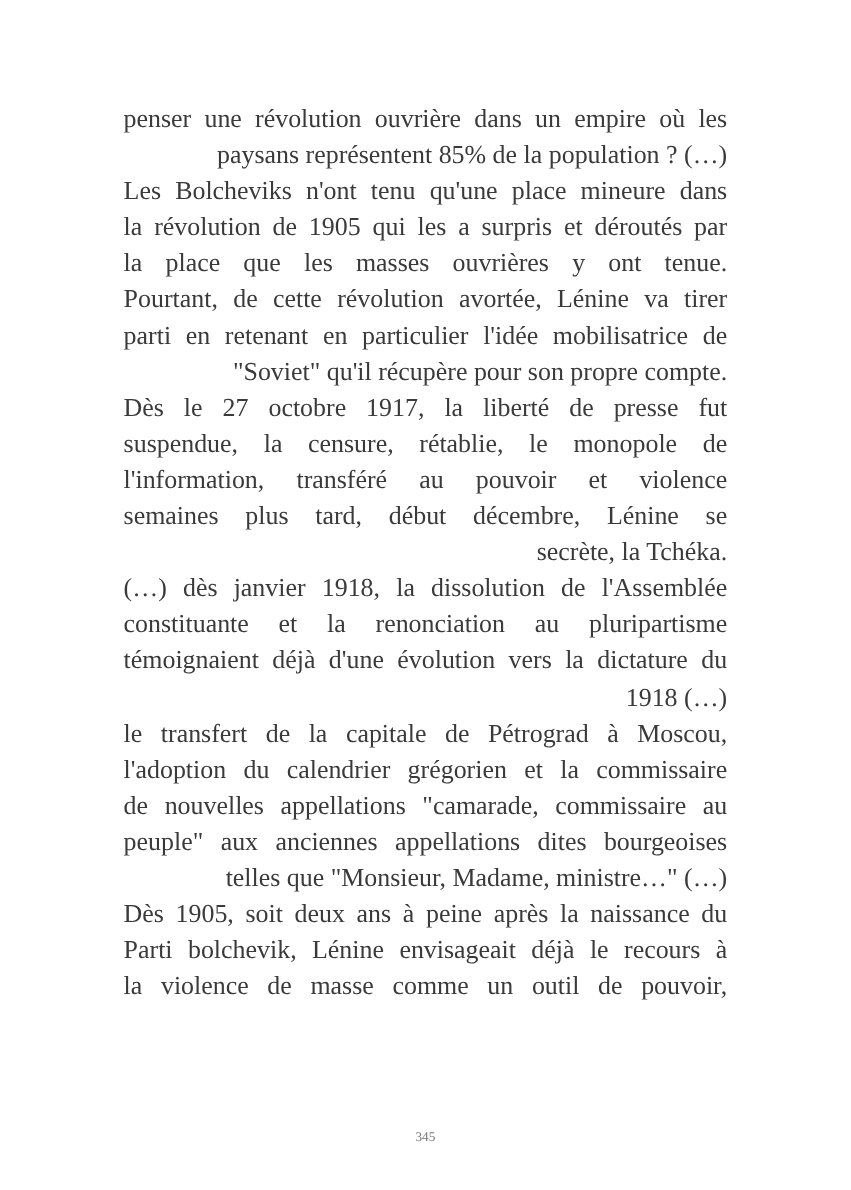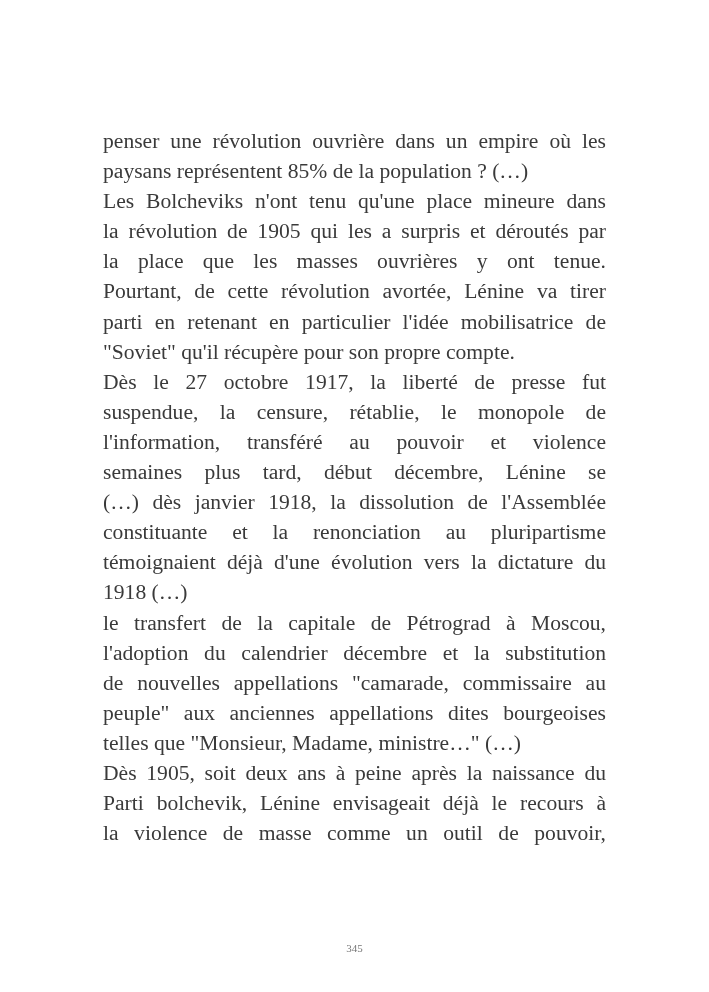--- a/index.html
+++ b/index.html
@@ -1,23 +1,23 @@
 <!DOCTYPE html>
 <html><head>
 <meta charset="utf-8">
 <style>
   html, body { margin: 0; padding: 0; background: #ffffff; }
   body { width: 709px; height: 992px; position: relative; overflow: hidden; }
   .page { position: absolute; left: 0; top: 0; width: 709px; height: 992px; background: #fff; }
   .text-block {
     position: absolute; left: 103px; top: 84px; width: 503px;
     font-family: "Liberation Serif", "DejaVu Serif", serif;
-    font-size: 21.6px; line-height: 30.1px; color: #3a3a3a; margin-top: 42px;
+    font-size: 21.6px; line-height: 30.1px; color: #3a3a3a;
   }
-  .line { display: block; white-space: nowrap; height: 30.1px; }
+  .line { display: block; white-space: nowrap; height: 30.1px; text-align: right; }
   .line.justify { text-align: justify; text-align-last: justify; }
   .page-number {
     position: absolute; left: 0; width: 709px; top: 942px; text-align: center;
     font-family: "Liberation Serif", "DejaVu Serif", serif;
     font-size: 11px; color: #777;
   }
 </style>
 </head>
 <body>
 
@@ -28,26 +28,27 @@
       <span class="line justify">Les Bolcheviks n'ont tenu qu'une place mineure dans</span>
       <span class="line justify">la révolution de 1905 qui les a surpris et déroutés par</span>
       <span class="line justify">la place que les masses ouvrières y ont tenue.</span>
       <span class="line justify">Pourtant, de cette révolution avortée, Lénine va tirer</span>
       <span class="line justify">parti en retenant en particulier l'idée mobilisatrice de</span>
       <span class="line">"Soviet" qu'il récupère pour son propre compte.</span>
       <span class="line justify">Dès le 27 octobre 1917, la liberté de presse fut</span>
       <span class="line justify">suspendue, la censure, rétablie, le monopole de</span>
       <span class="line justify">l'information, transféré au pouvoir et violence</span>
       <span class="line justify">semaines plus tard, début décembre, Lénine se</span>
+      <span class="line">secrète, la Tchéka.</span>
       <span class="line justify">(…) dès janvier 1918, la dissolution de l'Assemblée</span>
       <span class="line justify">constituante et la renonciation au pluripartisme</span>
       <span class="line justify">témoignaient déjà d'une évolution vers la dictature du</span>
       <span class="line">1918 (…)</span>
       <span class="line justify">le transfert de la capitale de Pétrograd à Moscou,</span>
-      <span class="line justify">l'adoption du calendrier décembre et la substitution</span>
+      <span class="line justify">l'adoption du calendrier grégorien et la commissaire</span>
       <span class="line justify">de nouvelles appellations "camarade, commissaire au</span>
       <span class="line justify">peuple" aux anciennes appellations dites bourgeoises</span>
       <span class="line">telles que "Monsieur, Madame, ministre…" (…)</span>
       <span class="line justify">Dès 1905, soit deux ans à peine après la naissance du</span>
       <span class="line justify">Parti bolchevik, Lénine envisageait déjà le recours à</span>
       <span class="line justify">la violence de masse comme un outil de pouvoir,</span>
     </div>
   <div class="page-number">345</div>
 </div>
 

